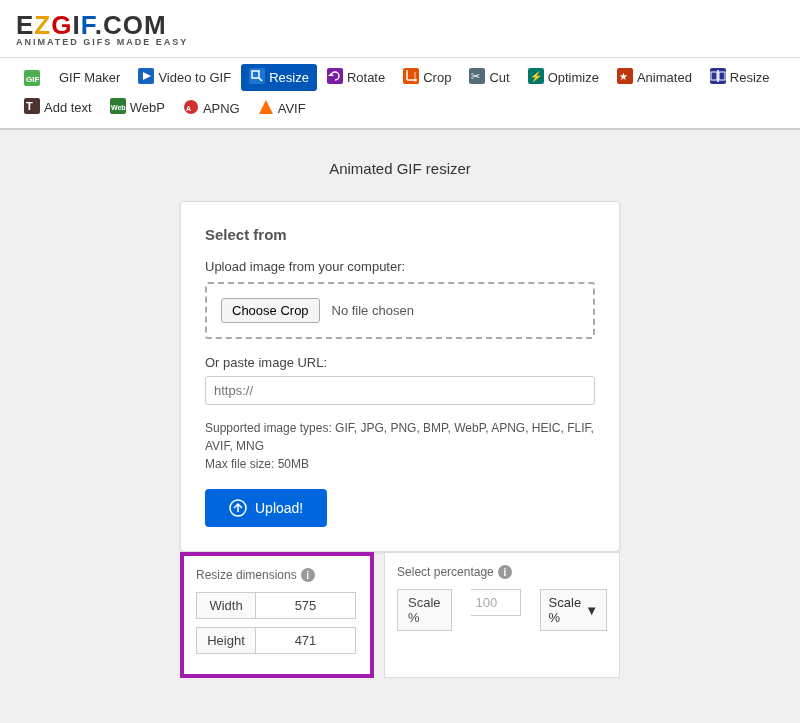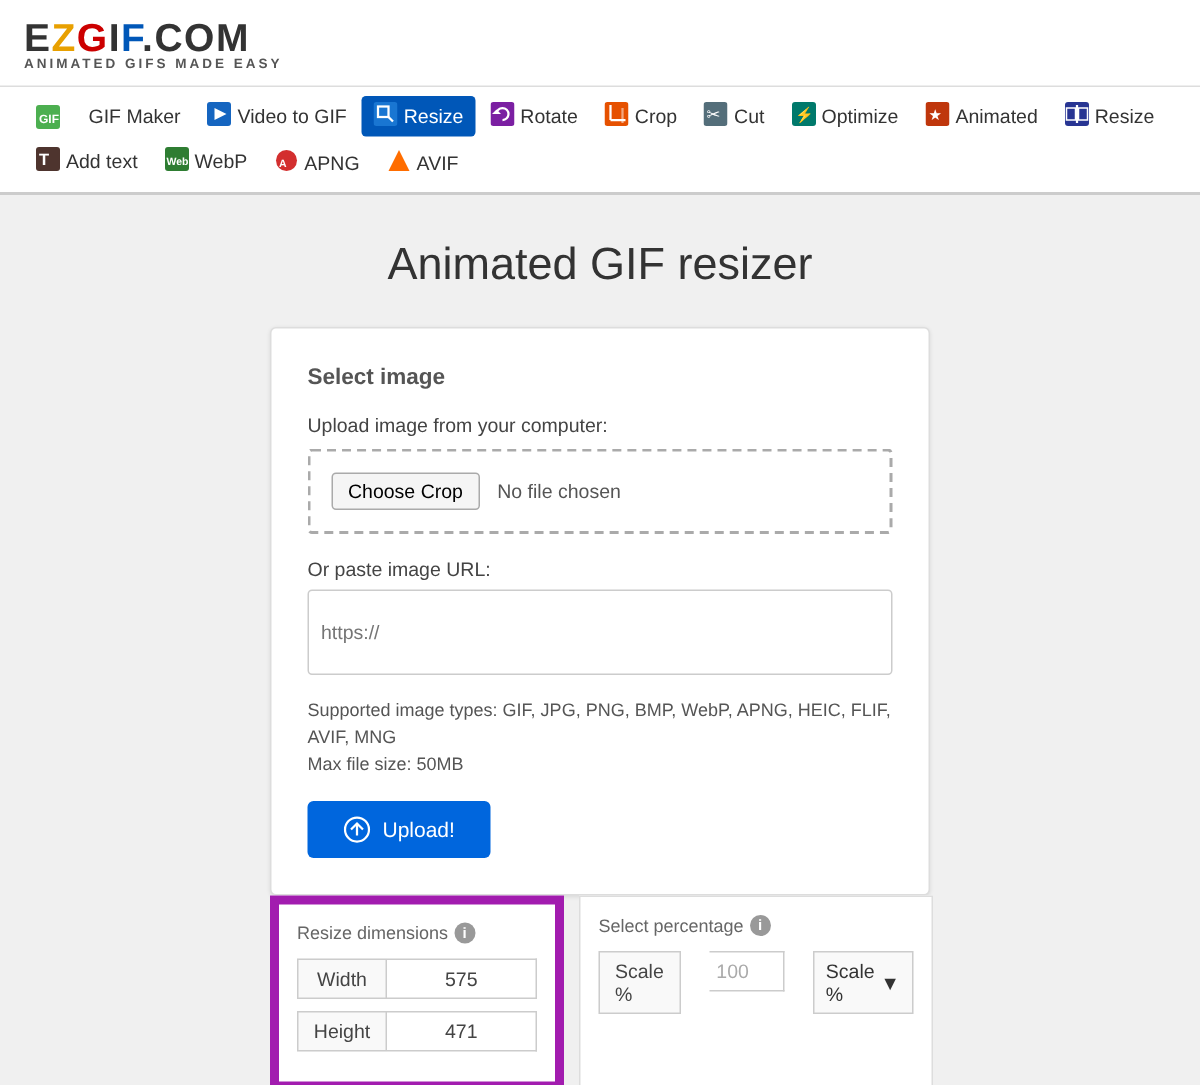--- a/index.html
+++ b/index.html
@@ -71,21 +71,21 @@
       border-radius: 2px;
     }
     .nav-icon-gif { background: #4CAF50; }
     .main-content {
       padding: 30px 20px;
       display: flex;
       flex-direction: column;
       align-items: center;
     }
     .page-title {
-      font-size: 30px;
+      font-size: 15px;
       font-weight: normal;
       color: #333;
       margin-bottom: 24px;
     }
     .card {
       background: white;
       border: 1px solid #ddd;
       border-radius: 4px;
       padding: 24px;
       width: 440px;
@@ -121,21 +121,21 @@
       font-size: 13px;
       color: #555;
     }
     .or-paste-label {
       font-size: 13px;
       color: #444;
       margin-bottom: 6px;
     }
     .url-input {
       width: 100%;
-      padding: 20px 8px;
+      padding: 6px 8px;
       border: 1px solid #ccc;
       border-radius: 3px;
       font-size: 13px;
       color: #999;
       margin-bottom: 14px;
     }
     .supported-text {
       font-size: 12px;
       color: #555;
       line-height: 1.5;
@@ -384,21 +384,21 @@
         </svg>
     </span>
     <span>AVIF</span>
   </a>
 </div>
 
 <div class="main-content">
   <h1 class="page-title">Animated GIF resizer</h1>
 
   <div class="card">
-    <div class="card-title">Select image</div>
+    <div class="card-title">Select from</div>
 
     <div class="section-label">Upload image from your computer:</div>
 
     <div class="file-upload-area">
       <button class="choose-file-btn">Choose Crop</button>
       <span class="no-file-text">No file chosen</span>
     </div>
 
     <div class="or-paste-label">Or paste image URL:</div>
     <input class="url-input" type="text" placeholder="https://" style="">
@@ -413,21 +413,21 @@
         <circle cx="9" cy="9" r="8" fill="none" stroke="white" stroke-width="1.5"></circle>
         <line x1="9" y1="5" x2="9" y2="13" stroke="white" stroke-width="1.5"></line>
         <polyline points="5,9 9,5 13,9" fill="none" stroke="white" stroke-width="1.5"></polyline>
       </svg>
       <span>Upload!</span>
     </button>
   </div>
 
   <div class="bottom-section" style="width:440px; gap:10px;">
 
-    <div class="resize-panel" style="flex:1; border:6px solid #a21caf; padding:12px;">
+    <div class="resize-panel" style="flex:1; border:4px solid #a21caf; padding:12px;">
       <div class="resize-panel-title">
         <span>Resize dimensions</span>
         <span class="info-icon">i</span>
       </div>
       <div class="dim-row">
         <div class="dim-label">Width</div>
         <input class="dim-value" type="text" value="575" style="">
       </div>
       <div class="dim-row">
         <div class="dim-label">Height</div>

